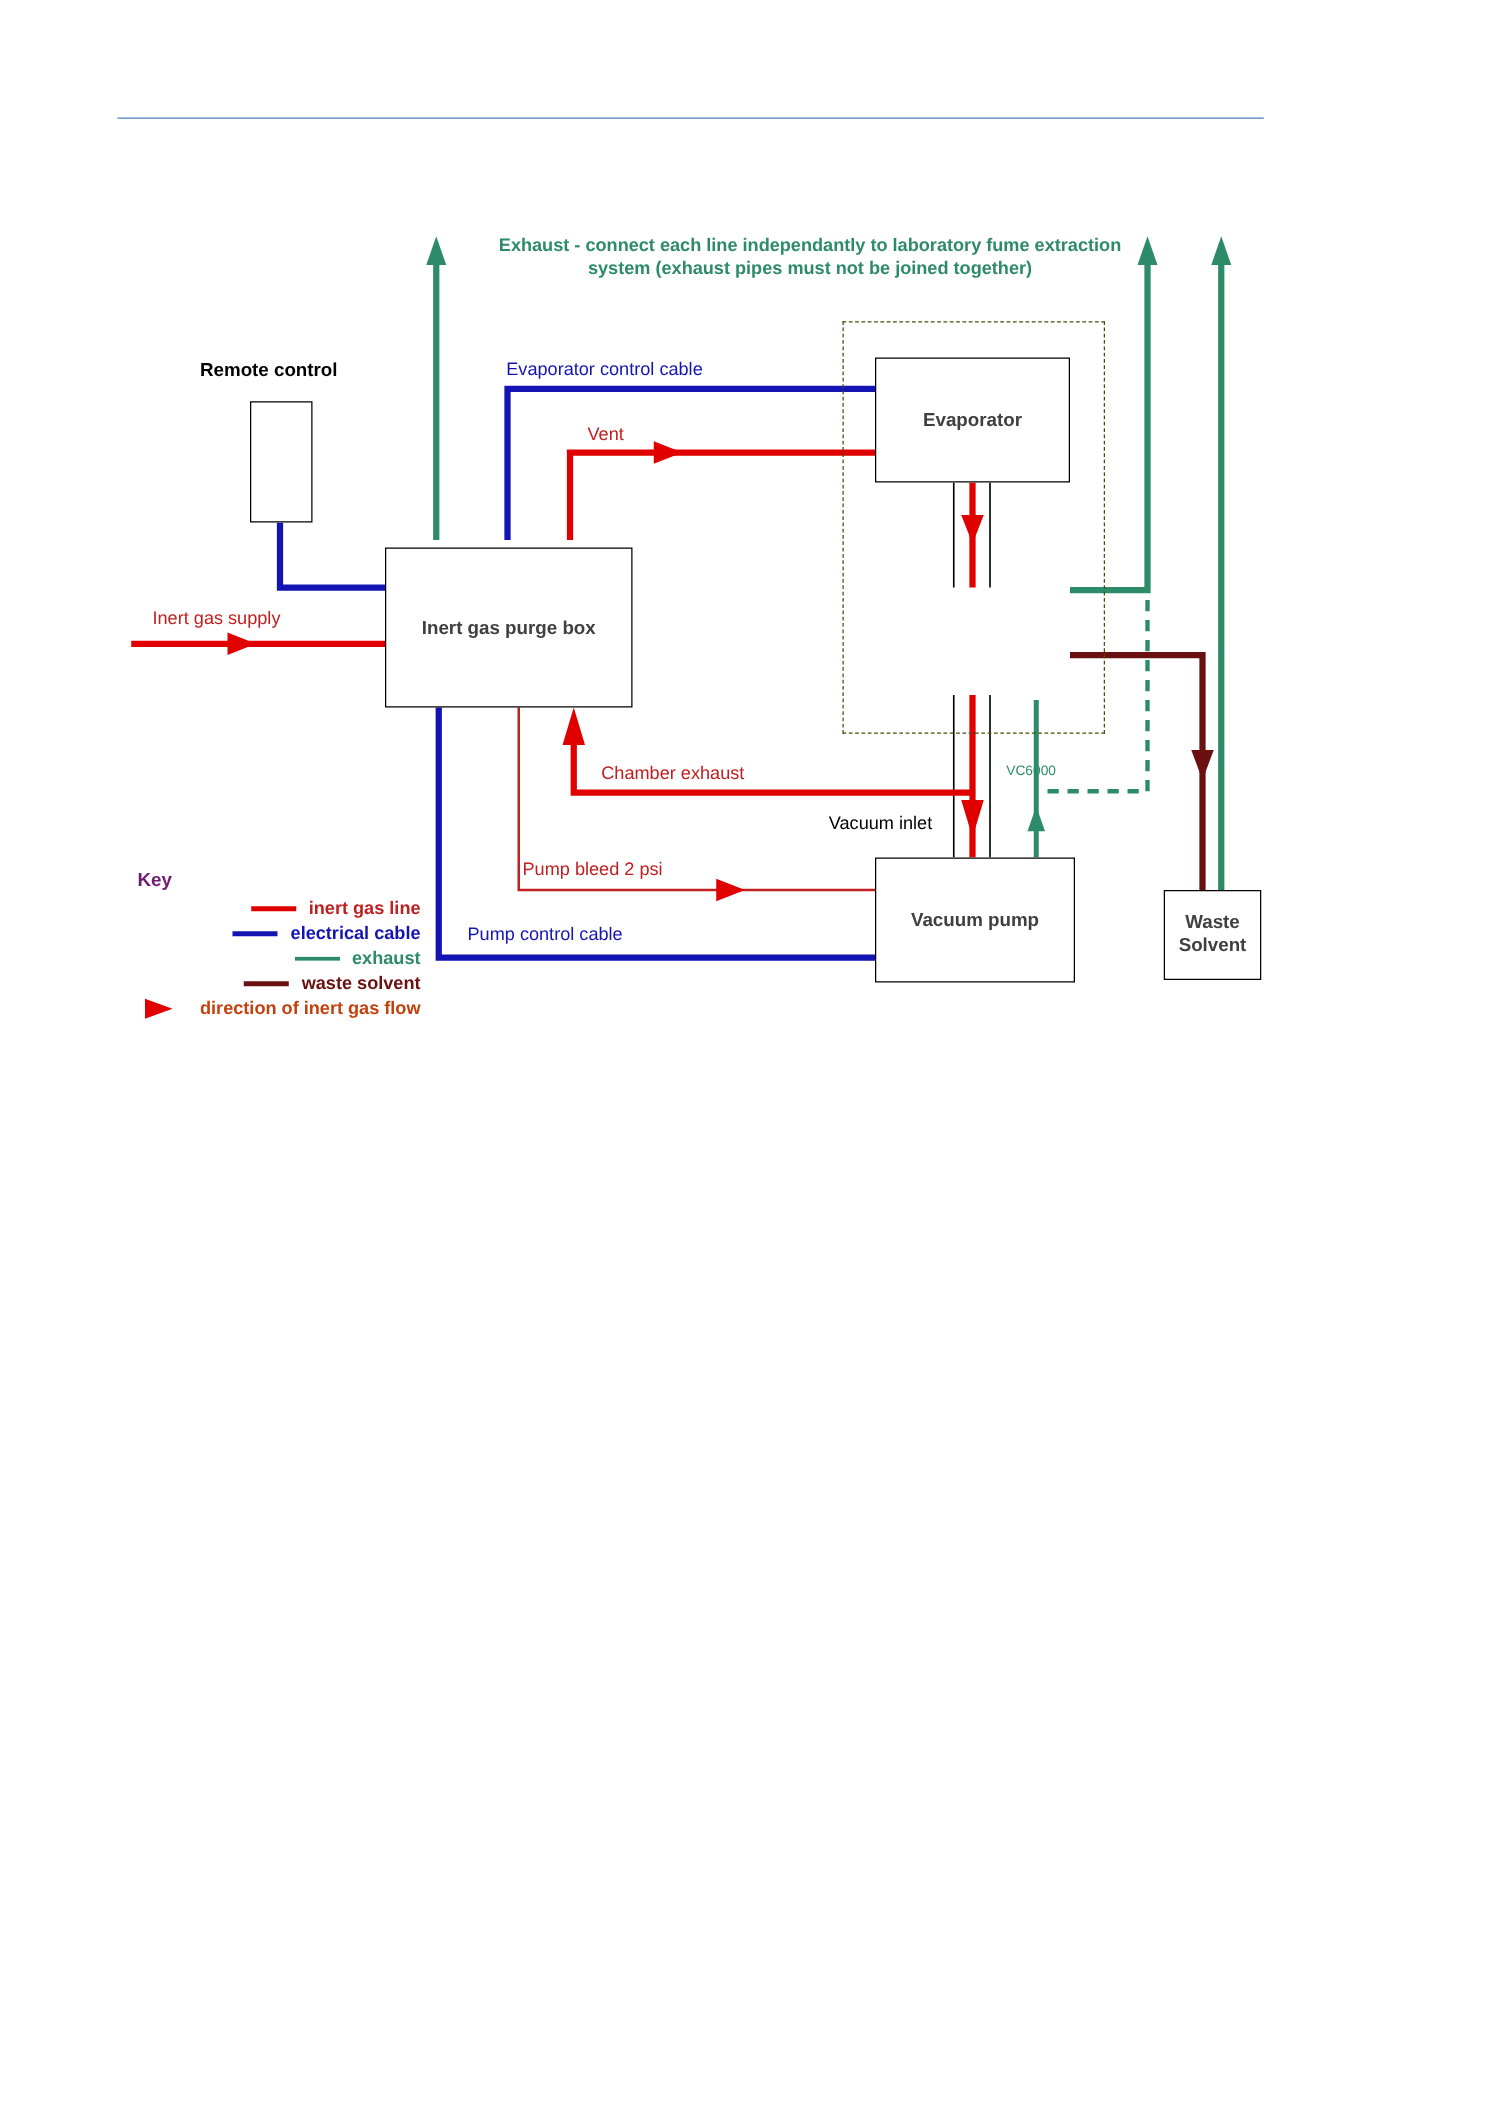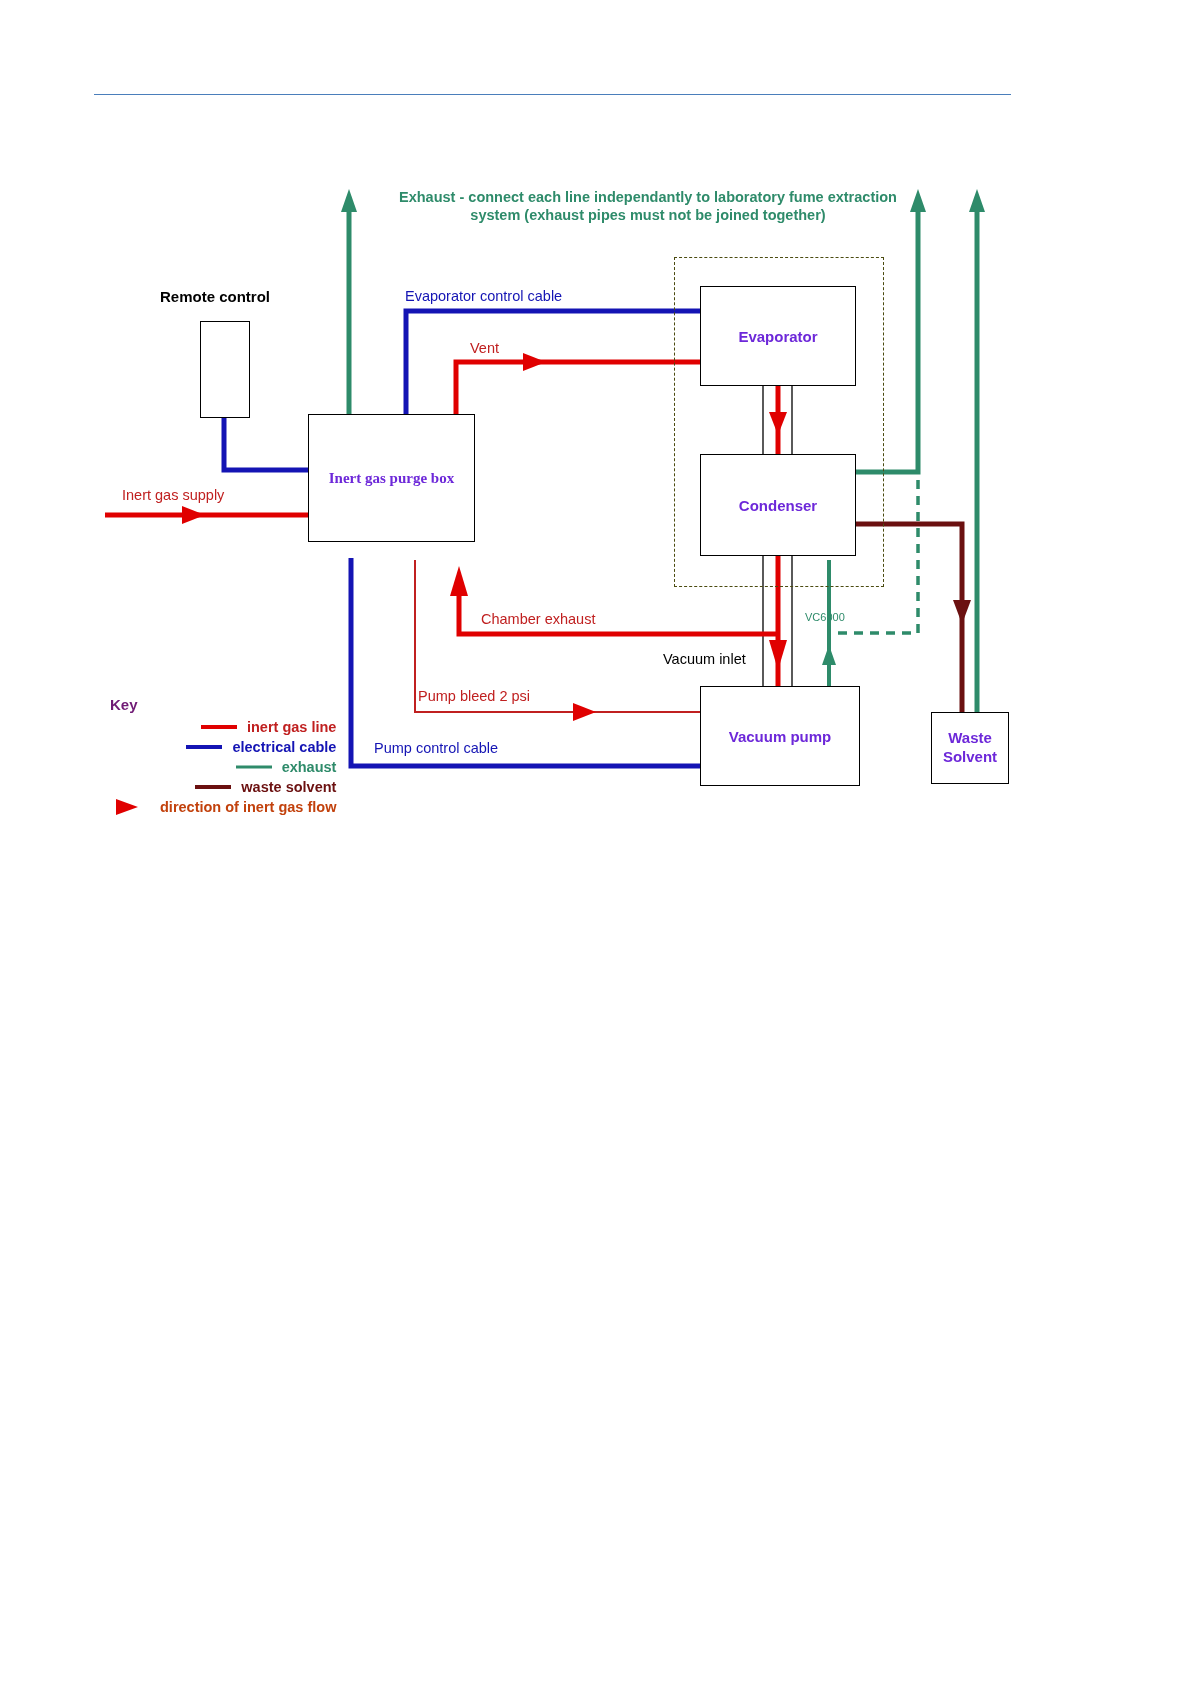--- a/index.html
+++ b/index.html
@@ -42,21 +42,21 @@
     position: absolute;
     box-sizing: border-box;
     background: #ffffff;
     border: 1.6px solid #000000;
     display: flex;
     align-items: center;
     justify-content: center;
     font-family: "Liberation Sans", sans-serif;
     font-weight: bold;
     font-size: 15px;
-    color: #6d28d9;
+    color: #404040;
     text-align: center;
     z-index: 6;
   }
   .dashed-enclosure {
     position: absolute;
     box-sizing: border-box;
     border: 1.6px dashed #4b4b10;
     background: transparent;
     z-index: 2;
   }
@@ -213,25 +213,24 @@
     <polygon points="459,566 468,596 450,596" fill="#e00000"></polygon>
 
     <g stroke="#c02020" fill="none" stroke-width="2">
       <path d="M415 560 L415 712 L700 712"></path>
     </g>
     <polygon points="596,712 573,721 573,703" fill="#e00000"></polygon>
   </svg>
 
   <div class="box" style="left:200px; top:321px; width:50px; height:97px;"></div>
 
-  <div class="box" style="left:308px; top:414px; width:167px; height:128px;font-family:Liberation Serif, serif;">Inert gas purge box</div>
+  <div class="box" style="left:308px; top:438px; width:198px; height:128px;">Inert gas purge box</div>
 
   <div class="box" style="left:700px; top:286px; width:156px; height:100px;">Evaporator</div>
 
-  <div class="box" style="left:700px; top:454px; width:156px; height:102px;">Condenser</div>
 
   <div class="box" style="left:700px; top:686px; width:160px; height:100px;">Vacuum pump</div>
 
   <div class="box" style="left:931px; top:712px; width:78px; height:72px; flex-direction:column; line-height:1.25;">
     <span>Waste</span>
     <span>Solvent</span>
   </div>
 
   <div class="lbl" style="left:378px; top:188px; width:540px; color:#2e8b6a; font-size:14.5px; text-align:center; white-space:normal;font-weight:bold;">
     <span>Exhaust - connect each line independantly to laboratory fume extraction</span>

